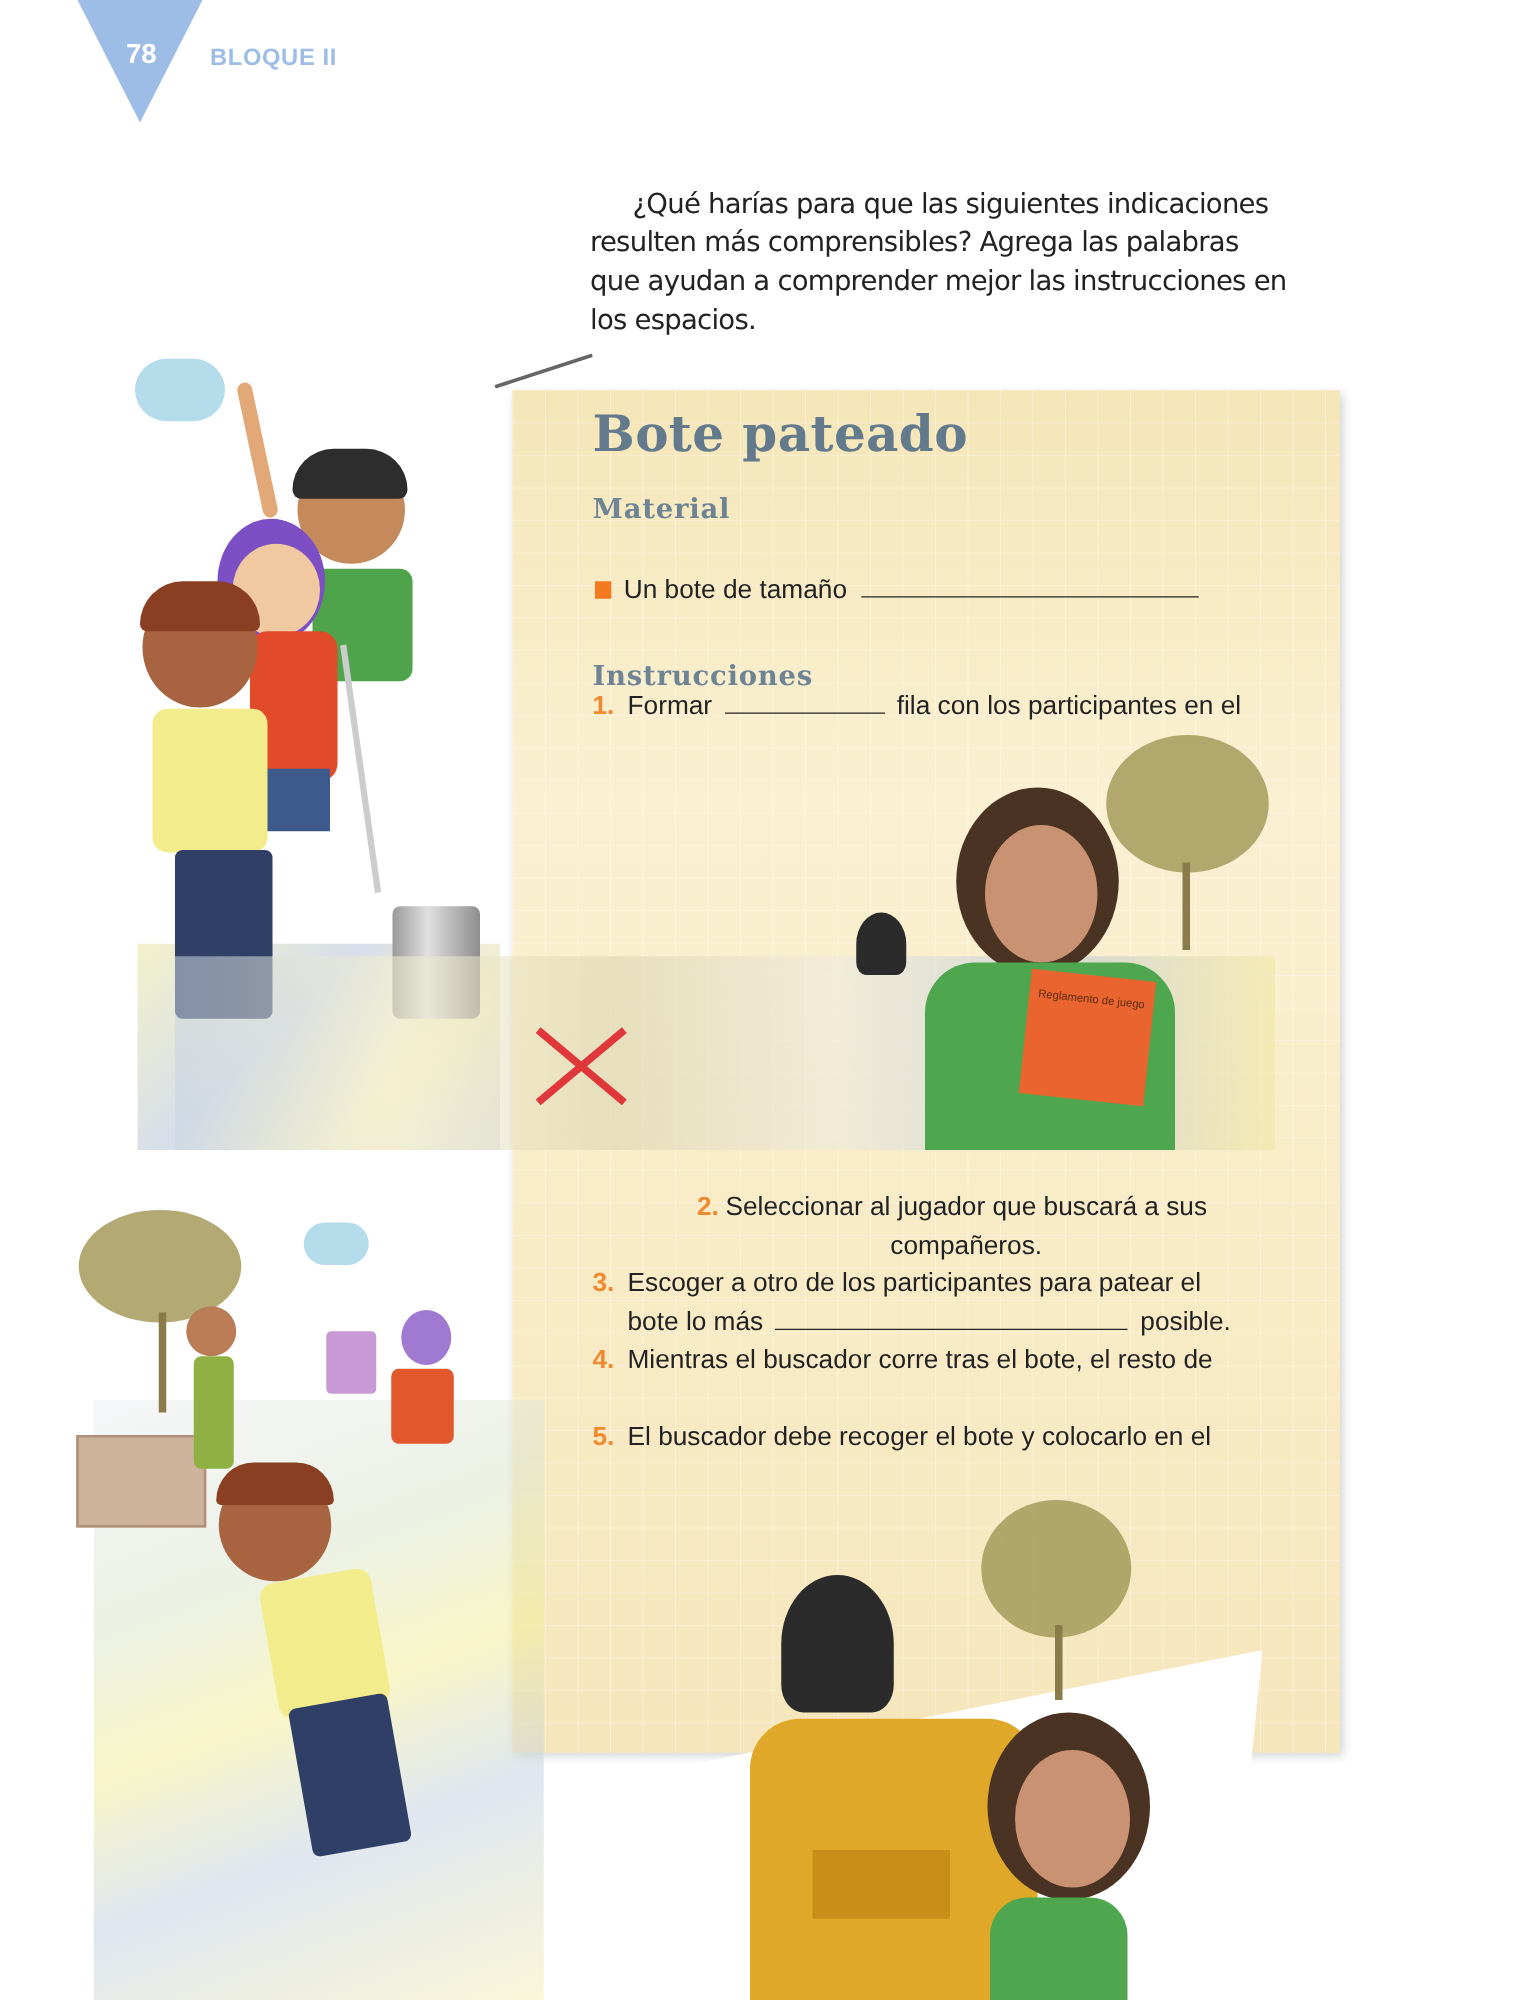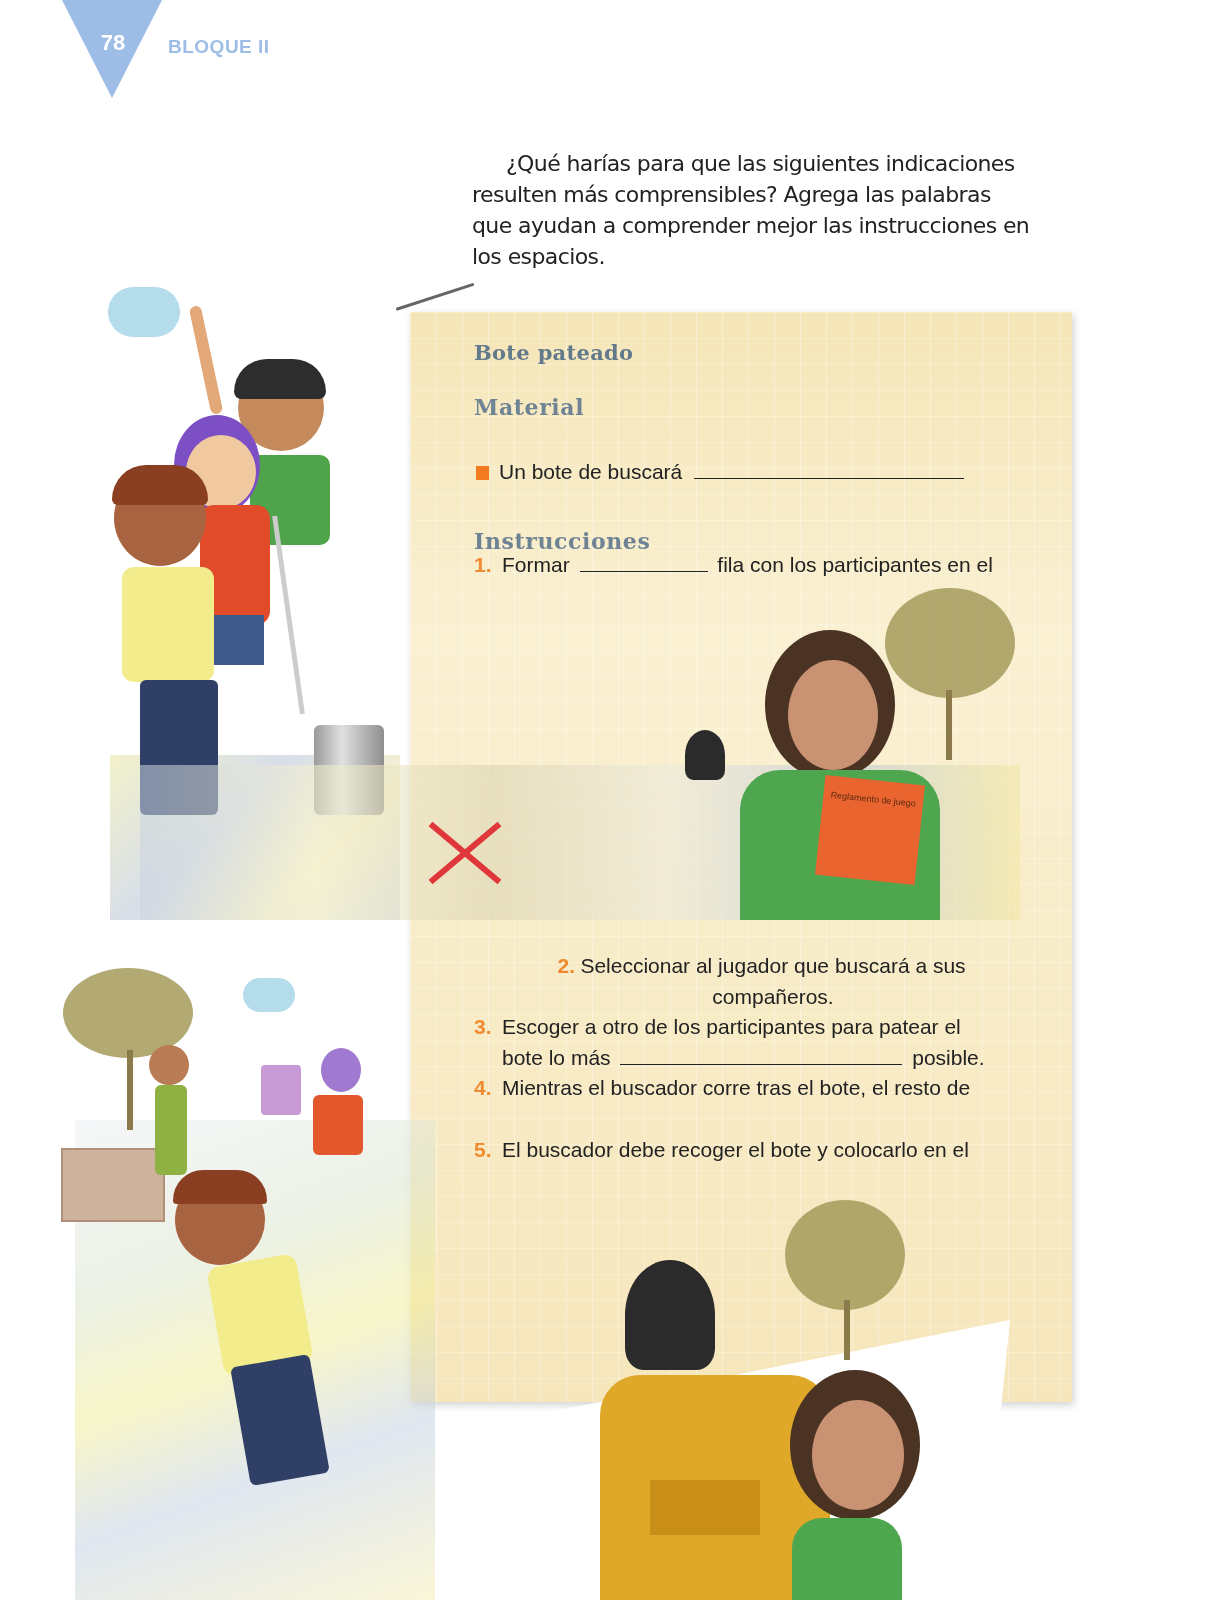--- a/index.html
+++ b/index.html
@@ -46,21 +46,21 @@
       linear-gradient(180deg, #f5e6b8 0%, #faf0d2 30%, #f8ecc8 60%, #f6e6bc 100%);
     background-size: 26px 26px, 26px 26px, 100% 100%;
     box-shadow: 2px 3px 8px rgba(0,0,0,0.18);
   }
   .clip {
     left:396px; top:308px; width:82px; height:3px; background:#666;
     transform:rotate(-18deg); transform-origin:left center; border-radius:2px;
   }
   .title {
     left:474px; top:324px; font-family:"DejaVu Serif", serif; font-weight:bold;
-    font-size:21px; color:#627a8c; letter-spacing:0.3px;margin-top:16px;
+    font-size:40px; color:#627a8c; letter-spacing:0.3px;
   }
   .heading {
     font-family:"DejaVu Serif", serif; font-weight:bold;
     font-size:22px; color:#6e8494; letter-spacing:0.6px;
   }
   .body-text {
     font-family:"Liberation Sans", sans-serif; font-size:21px; color:#222;
     line-height:31px;
   }
   .bullet {
@@ -115,21 +115,21 @@
   <div class="abs" style="left:214px;top:440px;width:70px;height:90px;background:linear-gradient(90deg,#9a9a9a,#e0e0e0 40%,#8e8e8e);border-radius:6px;"></div>
 </div>
 
 <div class="abs card"></div>
 <div class="abs clip"></div>
 
 <div class="abs title">Bote pateado</div>
 <div class="abs heading" style="left:474px;top:394px;">Material</div>
 
 <div class="abs body-text" style="left:476px;top:456px;">
-  <span class="bullet"></span><span>Un bote de buscará</span>
+  <span class="bullet"></span><span>Un bote de tamaño</span>
   <span class="blank" style="width:270px;margin-left:6px;"></span>
 </div>
 
 <div class="abs heading" style="left:474px;top:528px;">Instrucciones</div>
 
 <div class="step body-text" style="top:549px;">
   <span class="num">1.</span><span>Formar</span>
   <span class="blank" style="width:128px;margin:0 4px;"></span>
   <span>fila con los participantes en el</span>
 </div>

